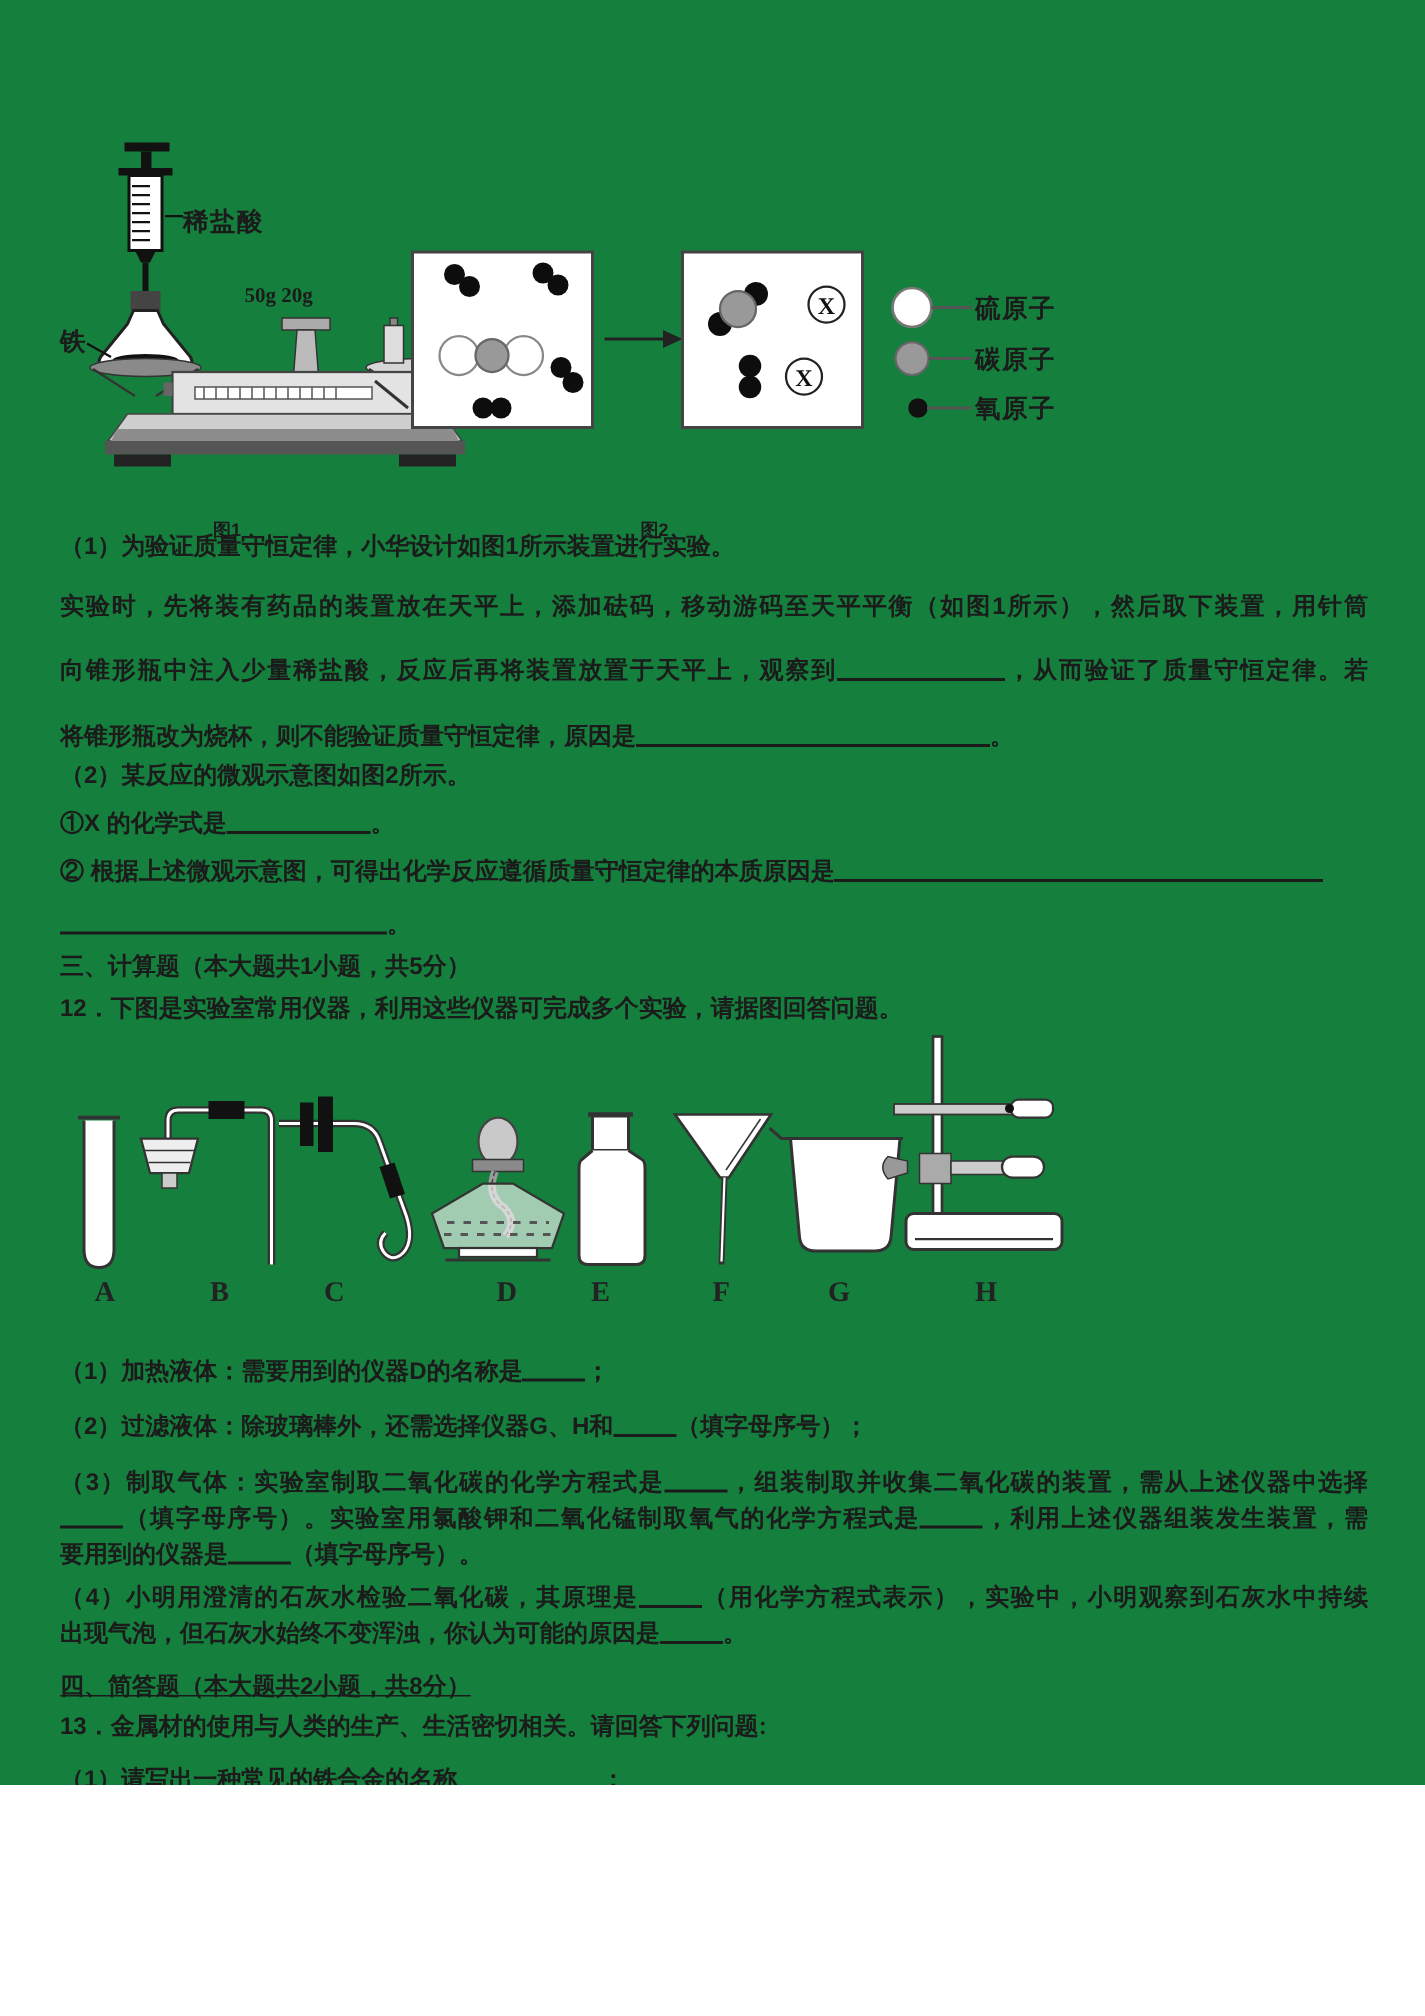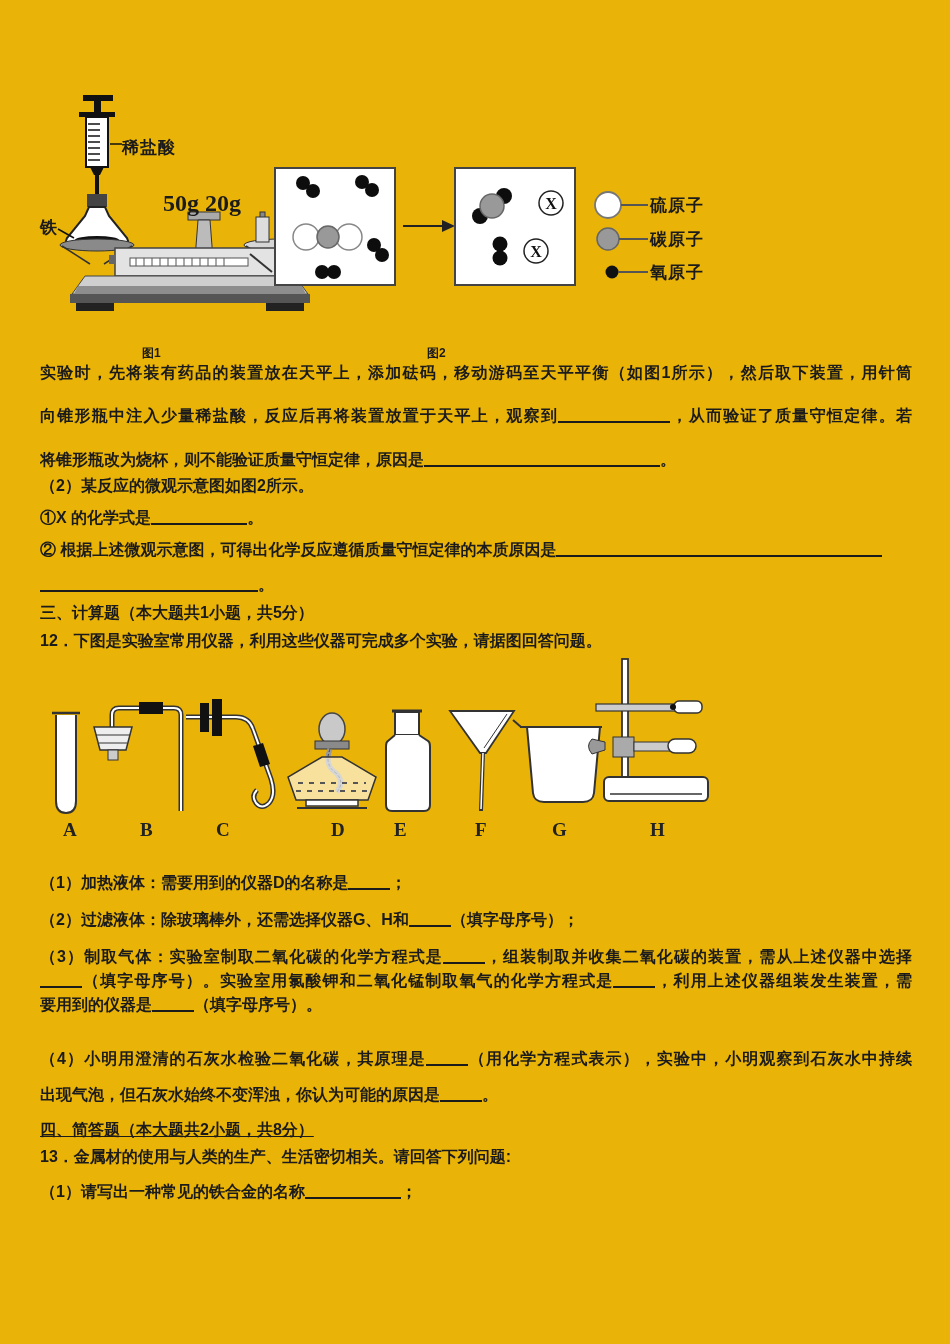--- a/index.html
+++ b/index.html
@@ -1,25 +1,25 @@
 <!DOCTYPE html>
 <html lang="zh"><head>
 <meta charset="utf-8">
 <style>
   html,body { margin:0; padding:0; background:#fff; }
   .page {
-    position:relative; width:950px; height:1344px; background:#eab308;
+    position:relative; width:950px; height:1190px; background:#15803d;
     font-family:"Liberation Sans", sans-serif; color:#1b1b1b; font-weight:700;
     overflow:hidden;
   }
   
   .fig-area { position:absolute; top:0; left:0; width:950px; height:345px; }
   .fig-area .lbl { position:absolute; font-size:17px; letter-spacing:1px; }
   .fig-area .cap { position:absolute; font-size:12px;margin-top:36px; }
-  .fig-area .serif { font-family:"Liberation Serif", serif; font-size:24px; }
+  .fig-area .serif { font-family:"Liberation Serif", serif; font-size:14px; }
   .abs { position:absolute; }
 
   
   .content { position:absolute; top:345px; left:40px; width:872px; }
   p.ln { margin:0; font-size:16px; line-height:24px; white-space:nowrap; overflow:hidden; }
   p.jl { text-align:justify; text-align-last:justify; }
   .bl { display:inline-block; border-bottom:2px solid #1b1b1b; height:15px; vertical-align:-2px; }
   .w40  { width:42px; }
   .w95  { width:96px; }
   .w110 { width:112px; }
@@ -168,20 +168,21 @@
     </svg>
 
     <span class="lbl" style="left:650px; top:194px;">硫原子</span>
     <span class="lbl" style="left:650px; top:228px;text-align:center;">碳原子</span>
     <span class="lbl" style="left:650px; top:261px;">氧原子</span>
     <span class="cap" style="left:427px; top:309px;">图2</span>
   </div>
 
   <div class="content">
 
+    <p class="ln" style="margin-top:8px;"><span>（1）为验证质量守恒定律，小华设计如图1所示装置进行实验。</span></p>
 
     <p class="ln jl" style="margin-top:16px;"><span>实验时，先将装有药品的装置放在天平上，添加砝码，移动游码至天平平衡（如图1所示），然后取下装置，用针筒</span></p>
 
     <p class="ln jl" style="margin-top:19px;"><span>向锥形瓶中注入少量稀盐酸，反应后再将装置放置于天平上，观察到</span><span class="bl w110"></span><span>，从而验证了质量守恒定律。若</span></p>
 
     <p class="ln" style="margin-top:20px;"><span>将锥形瓶改为烧杯，则不能验证质量守恒定律，原因是</span><span class="bl w235"></span><span>。</span></p>
 
     <p class="ln" style="margin-top:2px;"><span>（2）某反应的微观示意图如图2所示。</span></p>
 
     <p class="ln" style="margin-top:8px;"><span>①X 的化学式是</span><span class="bl w95"></span><span>。</span></p>
@@ -277,23 +278,23 @@
     <p class="ln" style="margin-top:18px;"><span>（1）加热液体：需要用到的仪器D的名称是</span><span class="bl w40"></span><span>；</span></p>
 
     <p class="ln" style="margin-top:13px;"><span>（2）过滤液体：除玻璃棒外，还需选择仪器G、H和</span><span class="bl w40"></span><span>（填字母序号）；</span></p>
 
     <p class="ln jl" style="margin-top:13px;"><span>（3）制取气体：实验室制取二氧化碳的化学方程式是</span><span class="bl w40"></span><span>，组装制取并收集二氧化碳的装置，需从上述仪器中选择</span></p>
 
     <p class="ln jl" style=""><span class="bl w40"></span><span>（填字母序号）。实验室用氯酸钾和二氧化锰制取氧气的化学方程式是</span><span class="bl w40"></span><span>，利用上述仪器组装发生装置，需</span></p>
 
     <p class="ln" style=""><span>要用到的仪器是</span><span class="bl w40"></span><span>（填字母序号）。</span></p>
 
-    <p class="ln jl" style="margin-top:30px;"><span>（4）小明用澄清的石灰水检验二氧化碳，其原理是</span><span class="bl w40"></span><span>（用化学方程式表示），实验中，小明观察到石灰水中持续</span></p>
-
-    <p class="ln" style="margin-top:12px;"><span>出现气泡，但石灰水始终不变浑浊，你认为可能的原因是</span><span class="bl w40"></span><span>。</span></p>
+    <p class="ln jl" style="margin-top:5px;"><span>（4）小明用澄清的石灰水检验二氧化碳，其原理是</span><span class="bl w40"></span><span>（用化学方程式表示），实验中，小明观察到石灰水中持续</span></p>
+
+    <p class="ln" style=""><span>出现气泡，但石灰水始终不变浑浊，你认为可能的原因是</span><span class="bl w40"></span><span>。</span></p>
 
     <p class="ln" style="margin-top:11px;text-decoration:underline;"><span>四、简答题（本大题共2小题，共8分）</span></p>
 
     <p class="ln" style="margin-top:3px;"><span>13．金属材的使用与人类的生产、生活密切相关。请回答下列问题:</span></p>
 
     <p class="ln" style="margin-top:11px;"><span>（1）请写出一种常见的铁合金的名称</span><span class="bl w95"></span><span>；</span></p>
 
   </div>
 </div>
 

